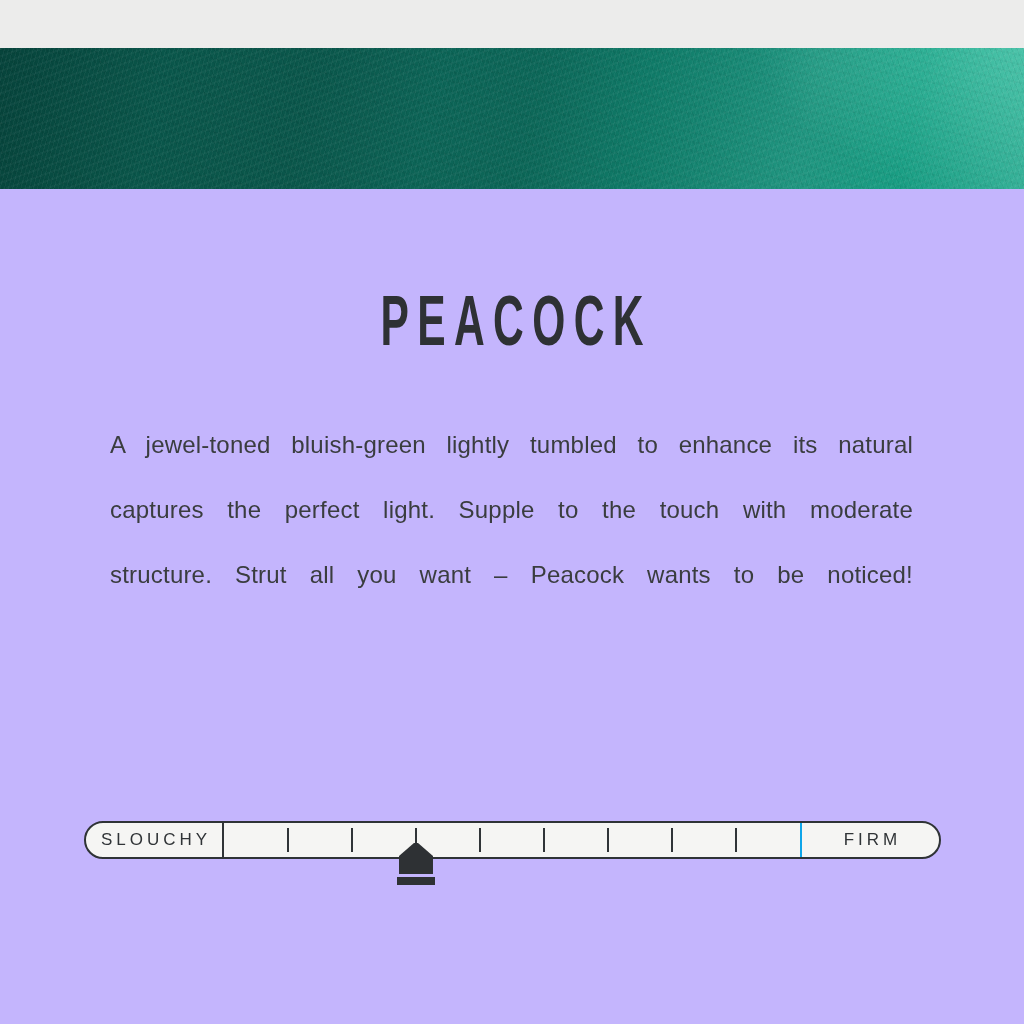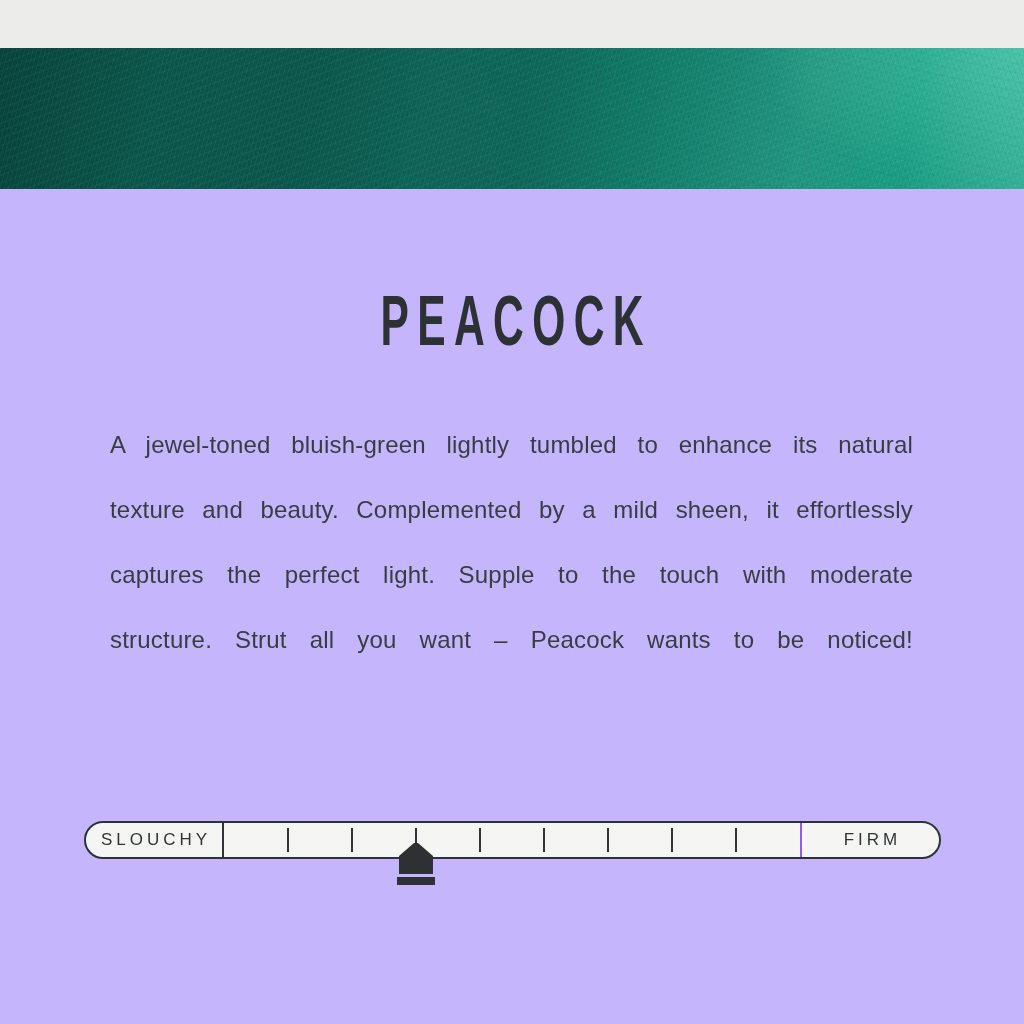--- a/index.html
+++ b/index.html
@@ -63,21 +63,21 @@
     position:absolute;left:84px;width:857px;height:38px;
     box-sizing:border-box;border:2px solid #2F3336;border-radius:19px;
     background:#F5F5F3;display:flex;
   }
   .slider-label{
     display:flex;align-items:center;justify-content:center;
     font-size:17px;font-weight:400;color:#303437;
     letter-spacing:4px;text-indent:4px;white-space:nowrap;
   }
   .slider-label.left{width:136px;border-right:2px solid #2F3336;}
-  .slider-label.right{width:137px;border-left:2px solid #8b5cf6;}
+  .slider-label.right{width:137px;border-left:2px solid #0ea5e9;}
   .slider-track{flex:1;position:relative;}
   .tick{
     position:absolute;top:5px;width:2px;height:24px;background:#303437;
     transform:translateX(-50%);
   }
   .marker{position:absolute;top:20px;width:38px;transform:translateX(-50%);}
   .marker .pent{
     width:34px;height:31px;margin:0 auto;background:#2E3134;
     clip-path:polygon(44% 0,56% 0,100% 42%,100% 100%,0 100%,0 42%);
   }
@@ -89,21 +89,20 @@
 <div class="canvas">
 
   <div class="leather"></div>
 
   <div class="title-wrap">
     <div class="title">PEACOCK</div>
   </div>
 
   <div class="desc">
       <div class="line">A jewel-toned bluish-green lightly tumbled to enhance its natural</div>
-      <div class="line">texture and beauty. Complemented by a mild sheen, it effortlessly</div>
       <div class="line">captures the perfect light. Supple to the touch with moderate</div>
       <div class="line">structure. Strut all you want – Peacock wants to be noticed!</div>
     </div>
 
   <div class="slider" style="top:773px">
     <div class="slider-label left">SLOUCHY</div>
     <div class="slider-track">
         <div class="tick" style="left: 11.1111%;"></div>
         <div class="tick" style="left: 22.2222%;"></div>
         <div class="tick" style="left: 33.3333%;"></div>

